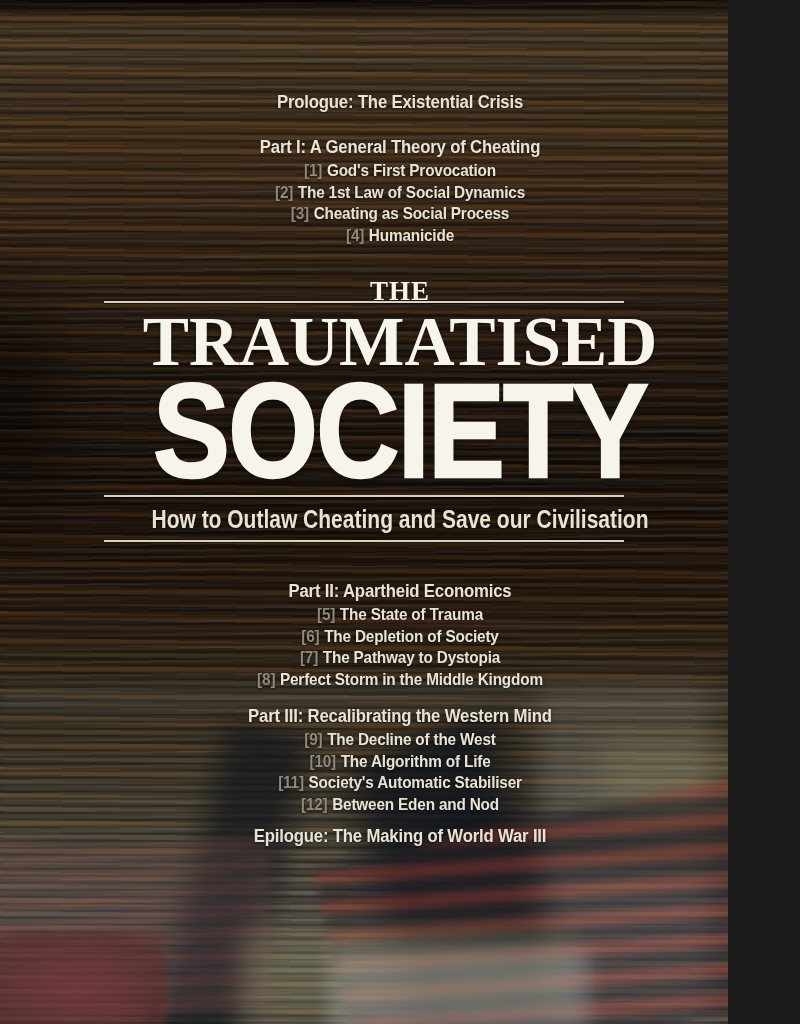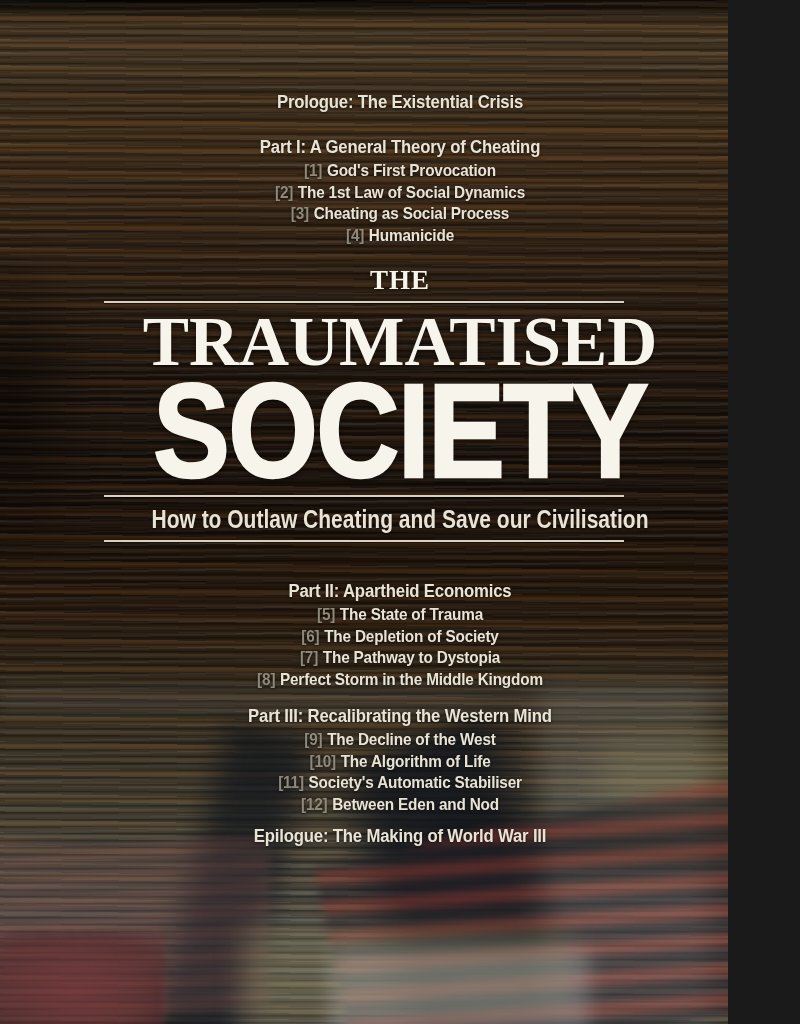--- a/index.html
+++ b/index.html
@@ -97,21 +97,21 @@
   .chnum { color: var(--text-dim, #8f897c); margin-right: 5px; }
 
   .rule {
     position: absolute; left: 50%; transform: translateX(-50%);
     width: 520px; height: 2px; z-index: 10;
     background: var(--rule, #d9d0bf);
     box-shadow: 0 1px 1px rgba(0,0,0,.5);
   }
 
   .title-the {
-    top: 264px; font-family: "Liberation Serif", serif;
+    top: 275px; font-family: "Liberation Serif", serif;
     font-size: 27px; line-height: 32px; font-weight: 700; letter-spacing: 1px;
     color: var(--title-white, #f7f4ec);
     text-shadow: 0 2px 4px rgba(0,0,0,.4);
   }
   .title-traumatised {
     top: 306px; font-family: "Liberation Serif", serif;
     font-size: 70px; line-height: 72px; font-weight: 700;
     color: var(--title-white, #f7f4ec);
     text-shadow: 0 2px 5px rgba(0,0,0,.4);
     transform: scaleX(.99); transform-origin: 50% 50%;

